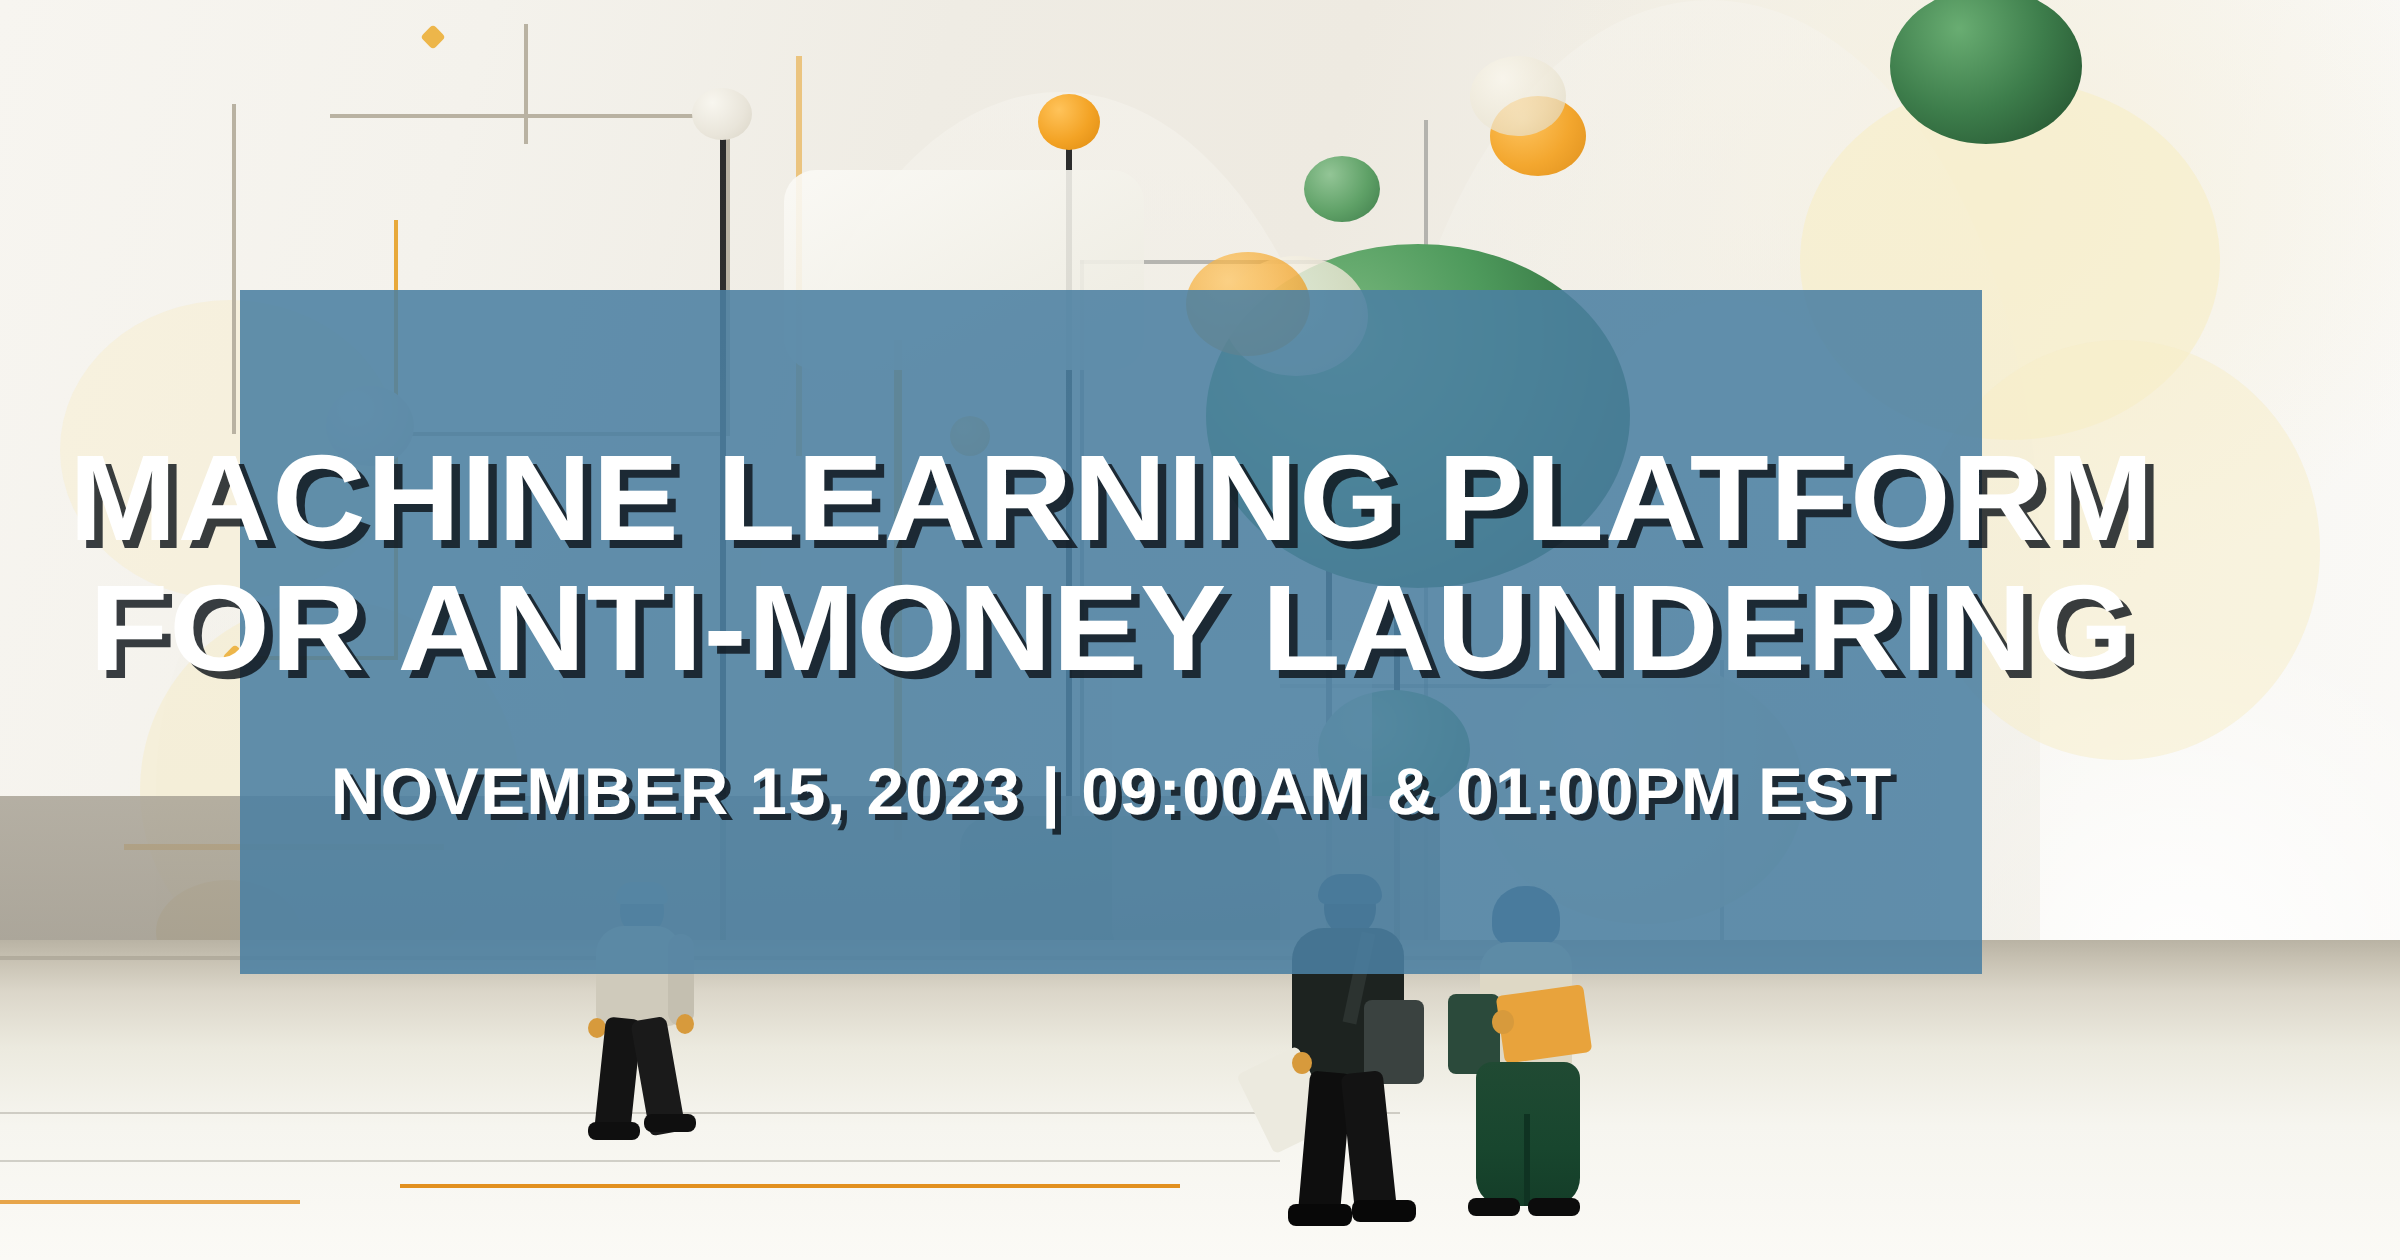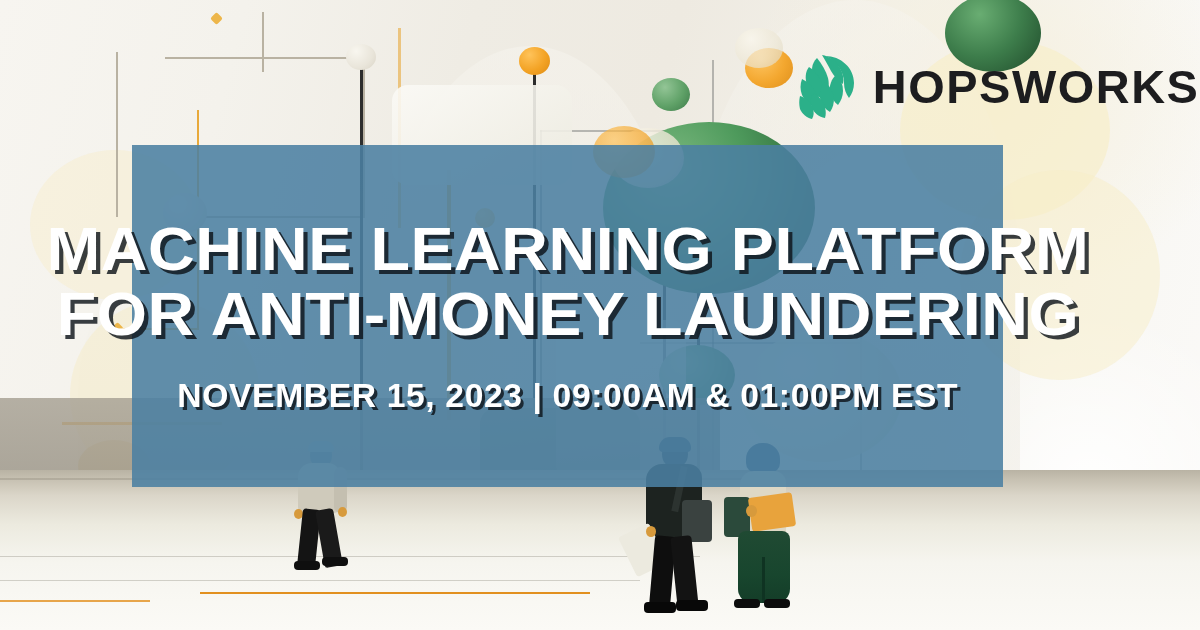--- a/index.html
+++ b/index.html
@@ -139,21 +139,21 @@
     background: linear-gradient(150deg, #8a5a24 0%, #6d4417 100%);
   }
 
   
   .figure { position: absolute; }
   .fig-part { position: absolute; }
 
   
   .band {
     position: absolute;
-    left: 132px;
+    left: 120px;
     top: 145px;
     width: 871px;
     height: 342px;
   }
   .band-fill {
     position: absolute; inset: 0;
     background: #4b80a2;
     opacity: .88;
   }
   .band-content {
@@ -351,32 +351,14 @@
     <div class="band-fill"></div>
     <div class="band-content">
       <h1 class="title">
         <span class="title-line">MACHINE LEARNING PLATFORM</span>
         <span class="title-line">FOR ANTI-MONEY LAUNDERING</span>
       </h1>
       <div class="subtitle">NOVEMBER 15, 2023 | 09:00AM &amp; 01:00PM EST</div>
     </div>
   </div>
 
-  <div class="logo">
-    <span>
-      <svg class="logo-mark" viewBox="0 0 70 70" xmlns="http://www.w3.org/2000/svg" aria-hidden="true">
-        <g fill="#2bb089">
-          <path d="M33 4c16 0 29 12 29 27 0 6-2 11-5 15-3-4-5-9-5-15 0-6-2-12-6-17-4-5-9-9-13-10z"></path>
-          <path d="M30 3c7 1 14 6 18 13 3 5 4 11 3 16-5-3-9-8-12-13-3-6-6-11-9-16z"></path>
-          <path d="M25 6c5 6 9 13 11 20 1 4 1 8 0 12-6-2-11-7-14-13-3-6-3-13 3-19z"></path>
-          <path d="M45 22c4 5 6 11 6 17 0 5-2 10-5 14-4-3-7-8-8-13-1-6 1-13 7-18z"></path>
-          <path d="M17 15c6 4 11 10 13 17 1 5 1 10-1 14-6-2-11-7-14-13-2-6-2-13 2-18z"></path>
-          <path d="M33 30c5 4 8 10 9 16 0 5-1 10-4 14-5-3-9-8-10-14-1-6 1-12 5-16z"></path>
-          <path d="M10 27c6 3 11 8 14 14 2 5 2 10 0 14-6-2-11-6-14-12-2-5-2-11 0-16z"></path>
-          <path d="M22 41c5 3 9 8 11 14 1 4 1 8 0 11-6-1-11-5-13-10-2-5-2-11 2-15z"></path>
-          <path d="M8 44c6 2 11 6 13 12 1 4 1 8-1 11-5-1-10-5-12-10-1-4-1-9 0-13z"></path>
-        </g>
-      </svg>
-    </span>
-    <span class="logo-text">HOPSWORKS</span>
-  </div>
 
 </div>
 
 </body></html>

